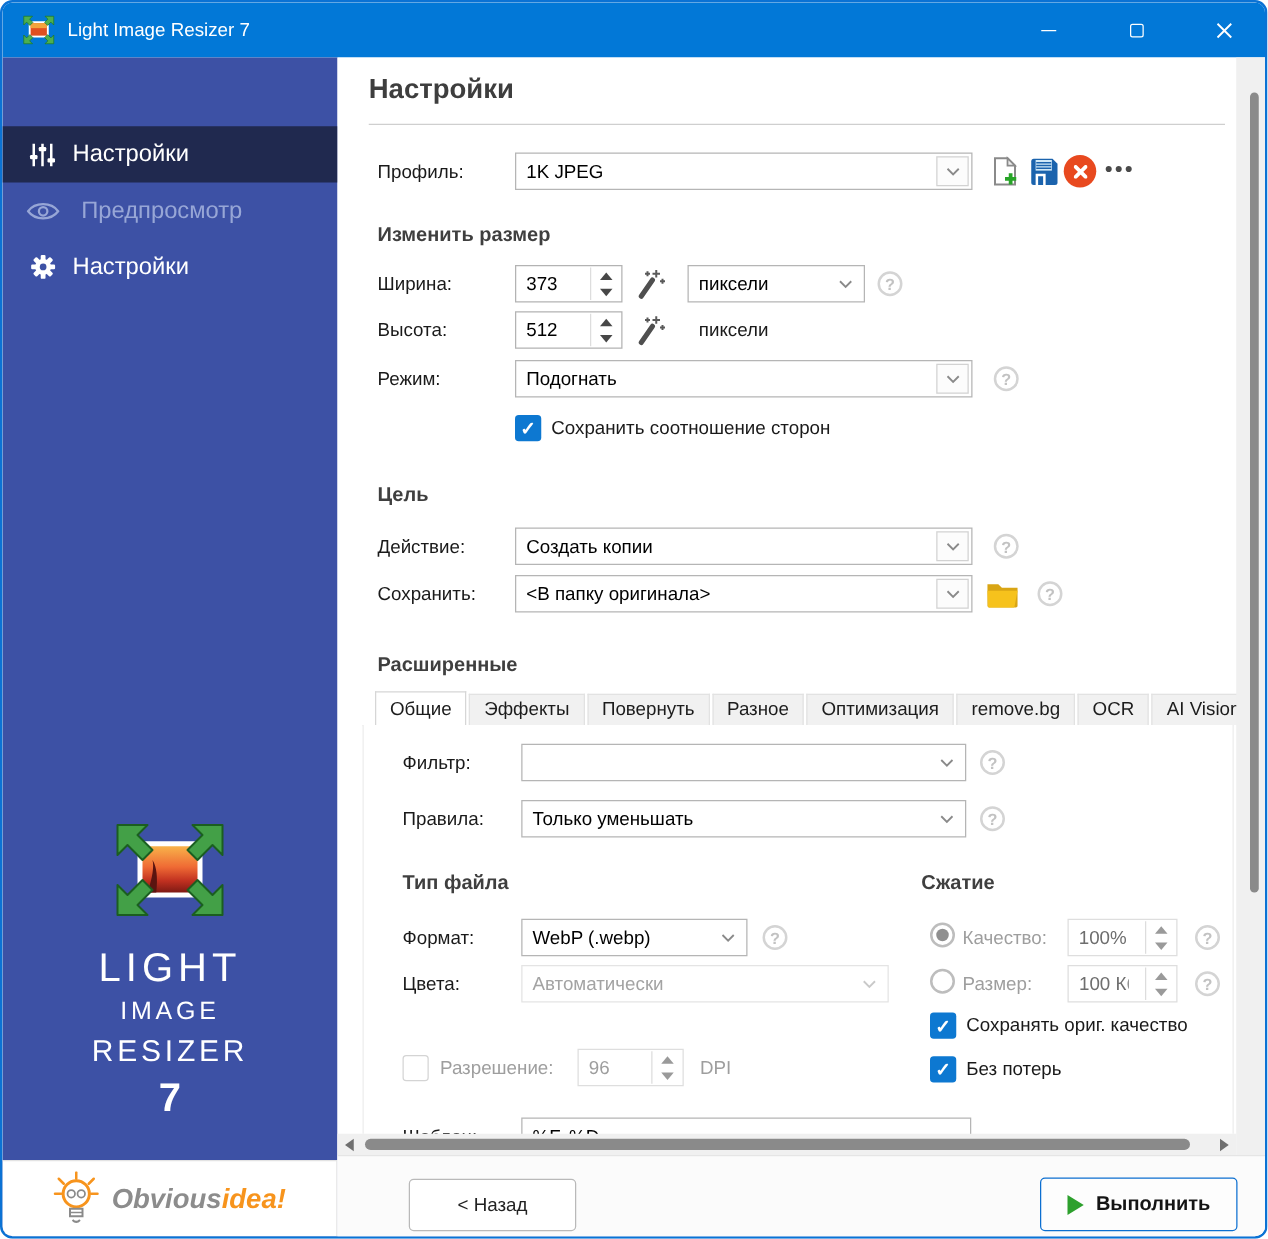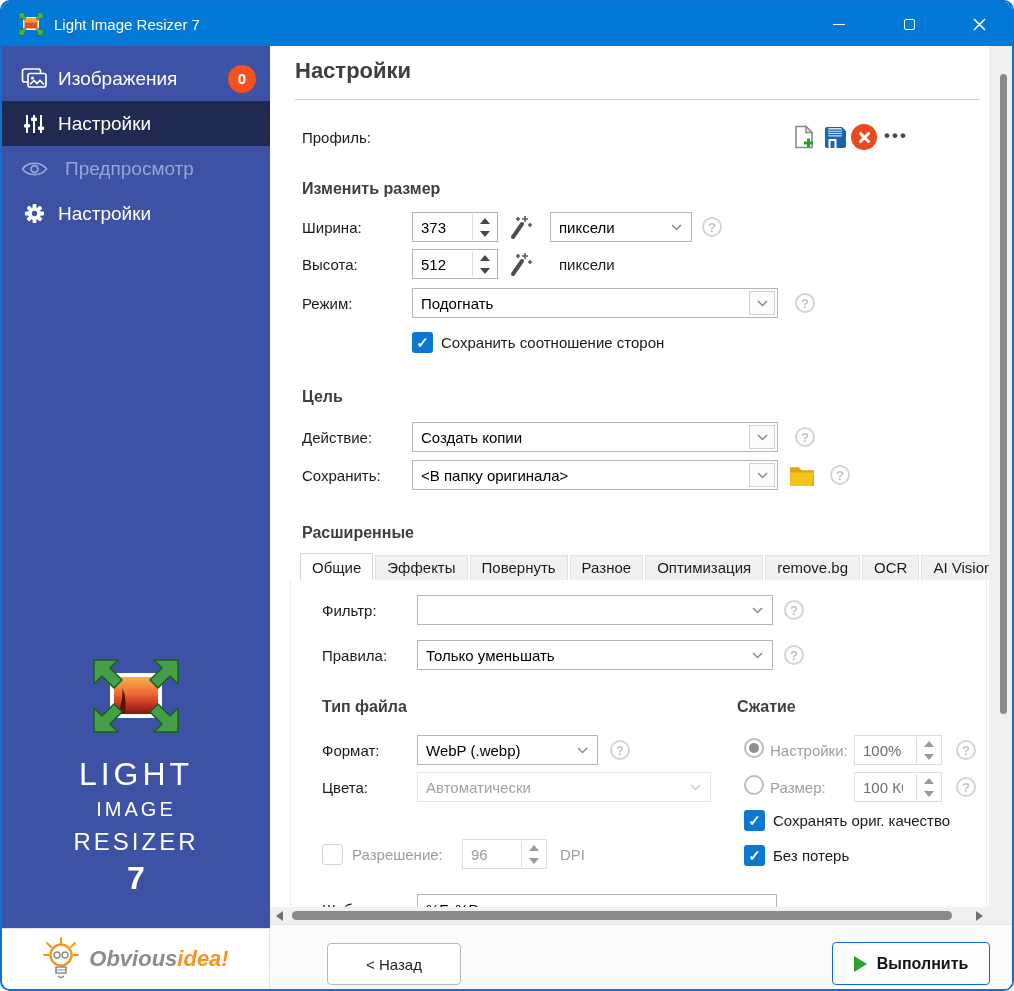--- a/index.html
+++ b/index.html
@@ -140,32 +140,20 @@
       </div>
     <div class="wbtn wbtn-close">
       <svg width="13" height="13" viewBox="0 0 13 13">
         <path d="M1,1 L12,12 M12,1 L1,12" stroke="#fff" stroke-width="1.5"></path>
       </svg>
     </div>
   </div>
 
   <div class="sidebar">
 
-    <div class="side-item" style="top:10px">
-      <span class="sicon">
-        <svg width="27" height="23" viewBox="0 0 27 23">
-          <rect x="1.5" y="2" width="18" height="13" rx="2" fill="none" stroke="#fff" stroke-width="1.7"></rect>
-          <rect x="7" y="6.5" width="18" height="13.5" rx="2" fill="#3d51a5" stroke="#fff" stroke-width="1.7"></rect>
-          <circle cx="11.5" cy="11" r="1.6" fill="#fff"></circle>
-          <path d="M9,17.5 l4,-4 3,3 3,-3 4,4" fill="none" stroke="#fff" stroke-width="1.6"></path>
-        </svg>
-      </span>
-      <span class="slabel">Изображения</span>
-      <span class="badge">0</span>
-    </div>
 
     <div class="side-item sel" style="top:55px">
       <span class="sicon">
         <svg width="22" height="22" viewBox="0 0 22 22">
           <path d="M4,2 V20 M11,2 V20 M18,2 V20" stroke="#fff" stroke-width="2"></path>
           <rect x="1" y="11" width="6" height="3.4" rx="1" fill="#fff"></rect>
           <rect x="8" y="4.5" width="6" height="3.4" rx="1" fill="#fff"></rect>
           <rect x="15" y="13.5" width="6" height="3.4" rx="1" fill="#fff"></rect>
         </svg>
       </span>
@@ -244,20 +232,28 @@
       <span class="brand"><span class="b1">Obvious</span><span class="b2">idea!</span></span>
     </div>
   </div>
 
   <div class="main">
 
     <div class="abs page-title" style="left:25px; top:12px">Настройки</div>
     <div class="abs hr" style="left:25px; top:53px; width:685px"></div>
 
     <div class="flabel" style="left:32px; top:76px">Профиль:</div>
+    <div class="combo" style="left:142px; top:76px; width:366px">
+      <span>1K JPEG</span>
+      <span class="ddbtn">
+        <svg width="11" height="7" viewBox="0 0 11 7">
+            <path d="M1,1 L5.5,5.5 L10,1" fill="none" stroke="#8a8a8a" stroke-width="1.5"></path>
+          </svg>
+      </span>
+    </div>
     <div class="iconbtn" style="left:521px; top:78px">
       <svg width="21" height="25" viewBox="0 0 21 25">
         <path d="M2,1.5 h10 l6,6 v15 h-16 z" fill="#fff" stroke="#8a8a8a" stroke-width="1.6"></path>
         <path d="M12,1.5 l6,6 h-6 z" fill="#ececec" stroke="#8a8a8a" stroke-width="1.4"></path>
         <path d="M14.5,13.5 v9 M10,18 h9" stroke="#27a427" stroke-width="3"></path>
       </svg>
     </div>
     <div class="iconbtn" style="left:552px; top:78px">
       <svg width="25" height="25" viewBox="0 0 25 25">
         <path d="M2,4 a2,2 0 0 1 2,-2 h15 l4,4 v15 a2,2 0 0 1 -2,2 h-17 a2,2 0 0 1 -2,-2 z" fill="#1b63ad"></path>
@@ -403,21 +399,21 @@
     <div class="flabel" style="left:52px; top:689px">Формат:</div>
     <div class="combo plain" style="left:147px; top:689px; width:181px">
       <span>WebP (.webp)</span>
       <svg class="chev" width="11" height="7" viewBox="0 0 11 7">
           <path d="M1,1 L5.5,5.5 L10,1" fill="none" stroke="#8a8a8a" stroke-width="1.5"></path>
         </svg>
     </div>
     <div class="helpicon" style="left:340px; top:694px">?</div>
 
     <div class="radio sel" style="left:474px; top:692px"></div>
-    <div class="flabel gray" style="left:500px; top:689px">Настройки:</div>
+    <div class="flabel gray" style="left:500px; top:689px">Качество:</div>
     <div class="spin disabled" style="left:584px; top:689px; width:88px">
       <input value="100%" style="">
       <div class="spinbtns">
         <div class="spbtn">
             <i class="tri-up"></i>
           </div>
         <div class="spbtn">
             <i class="tri-down"></i>
           </div>
       </div>

